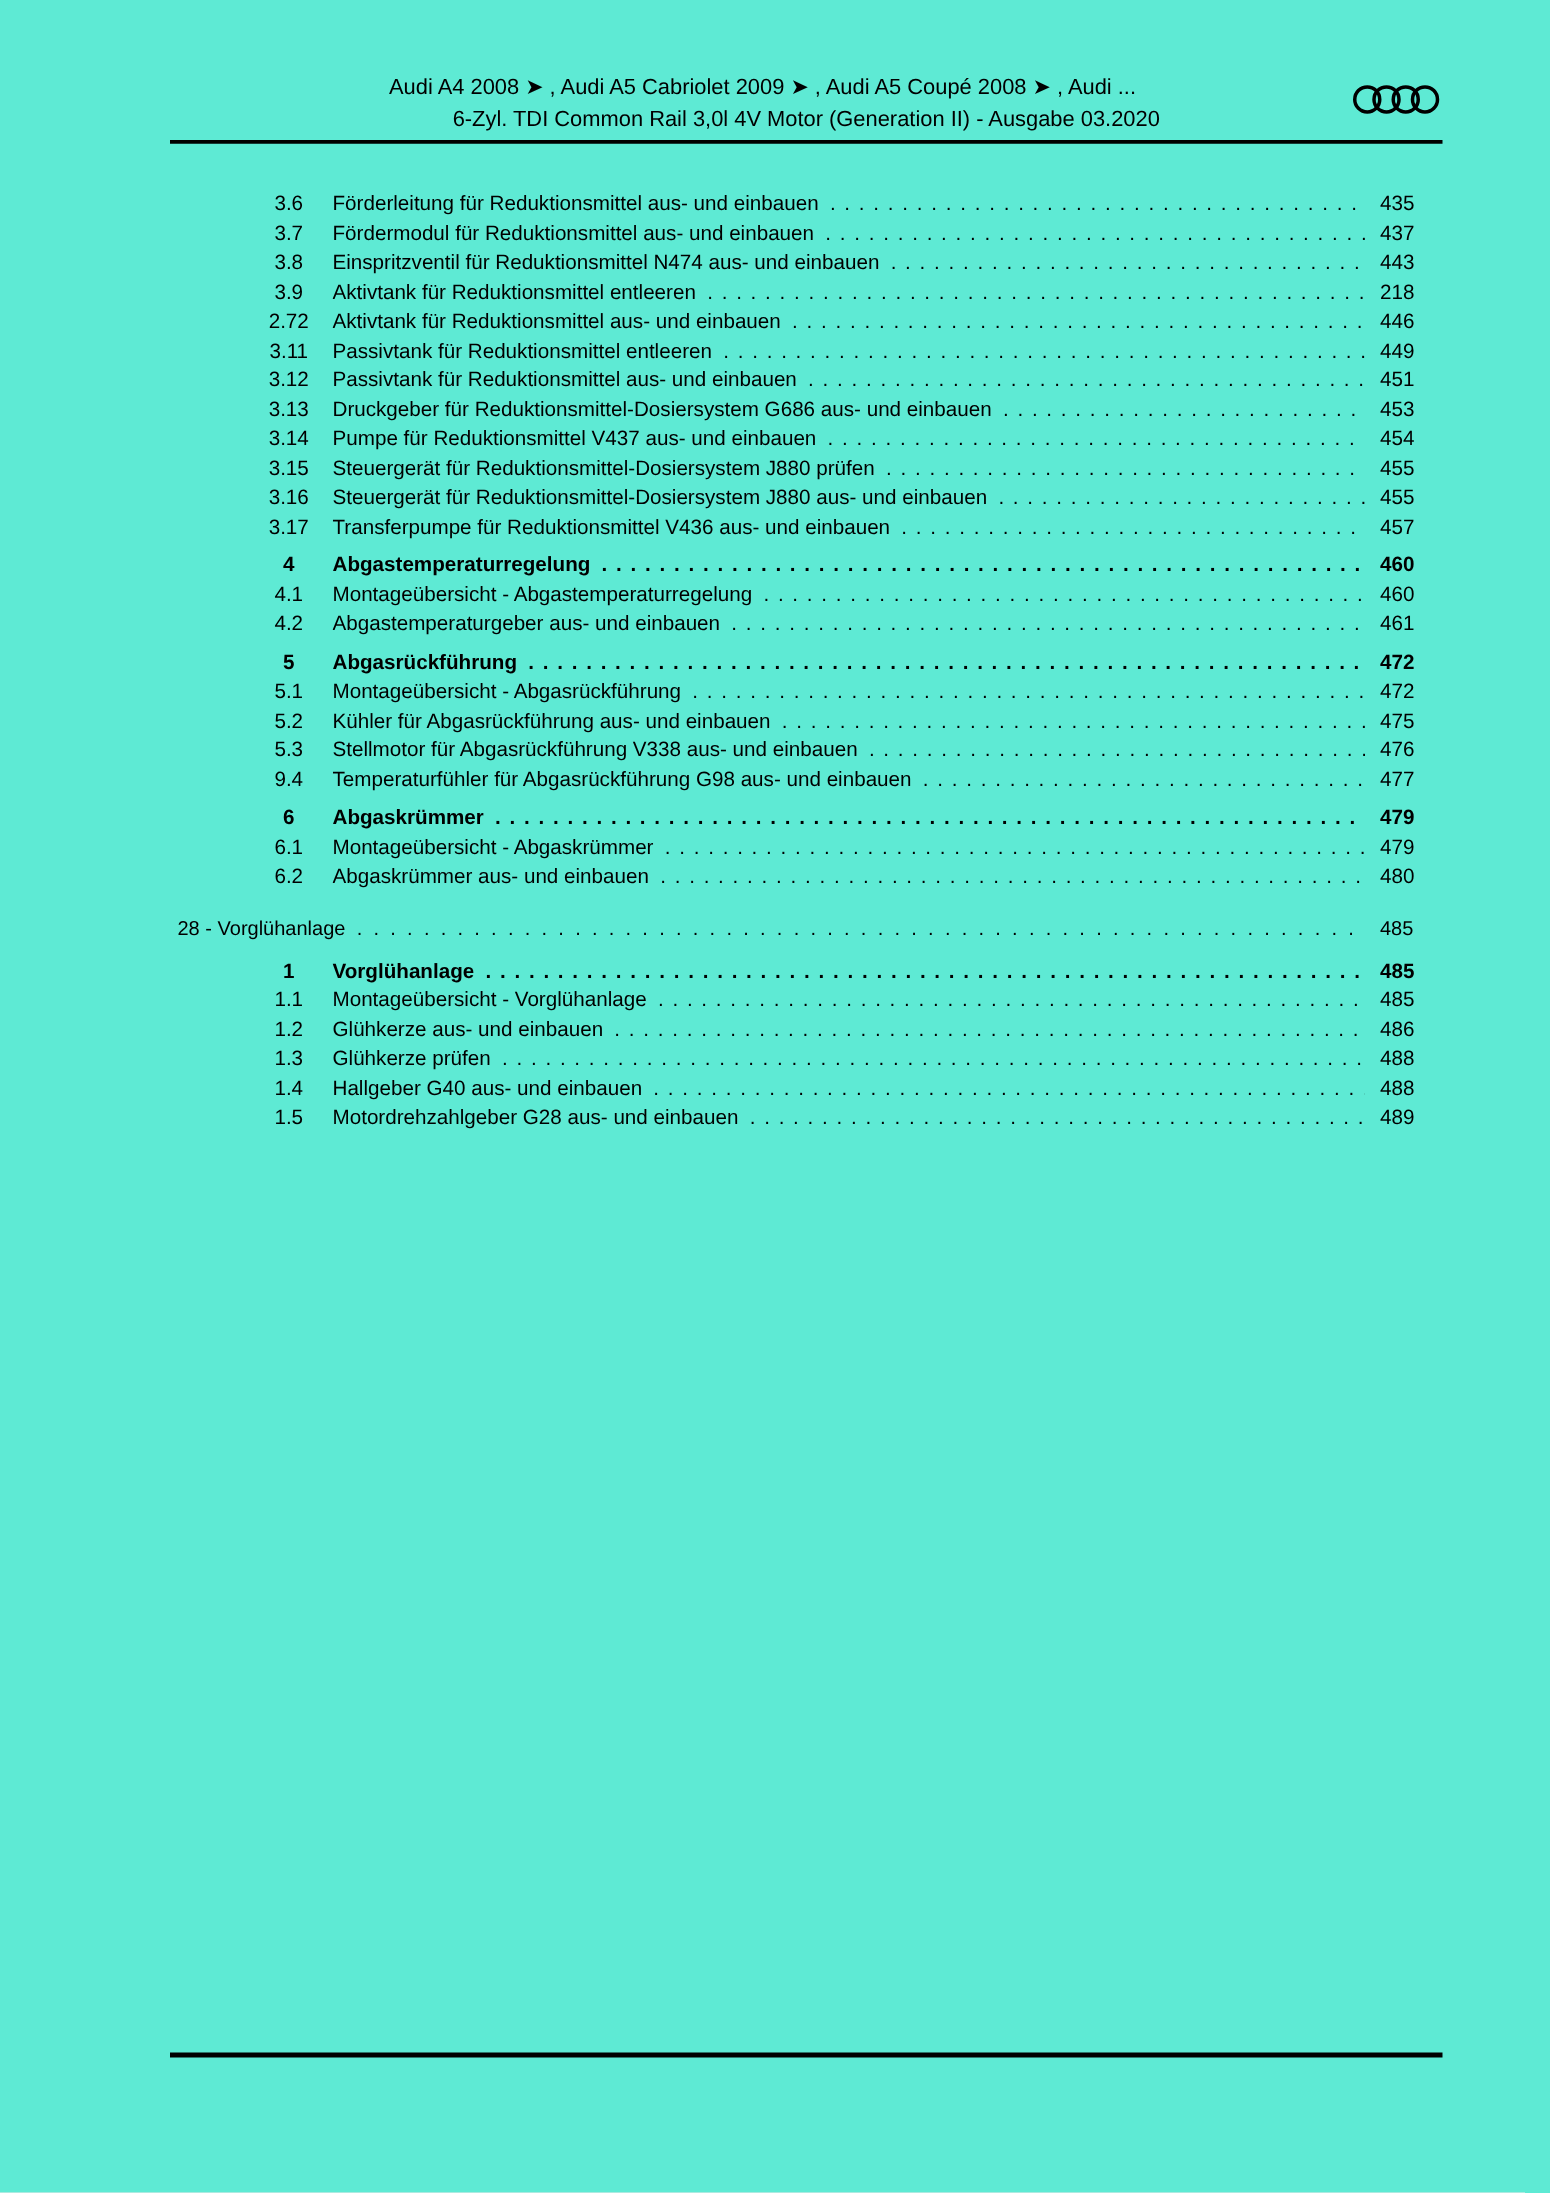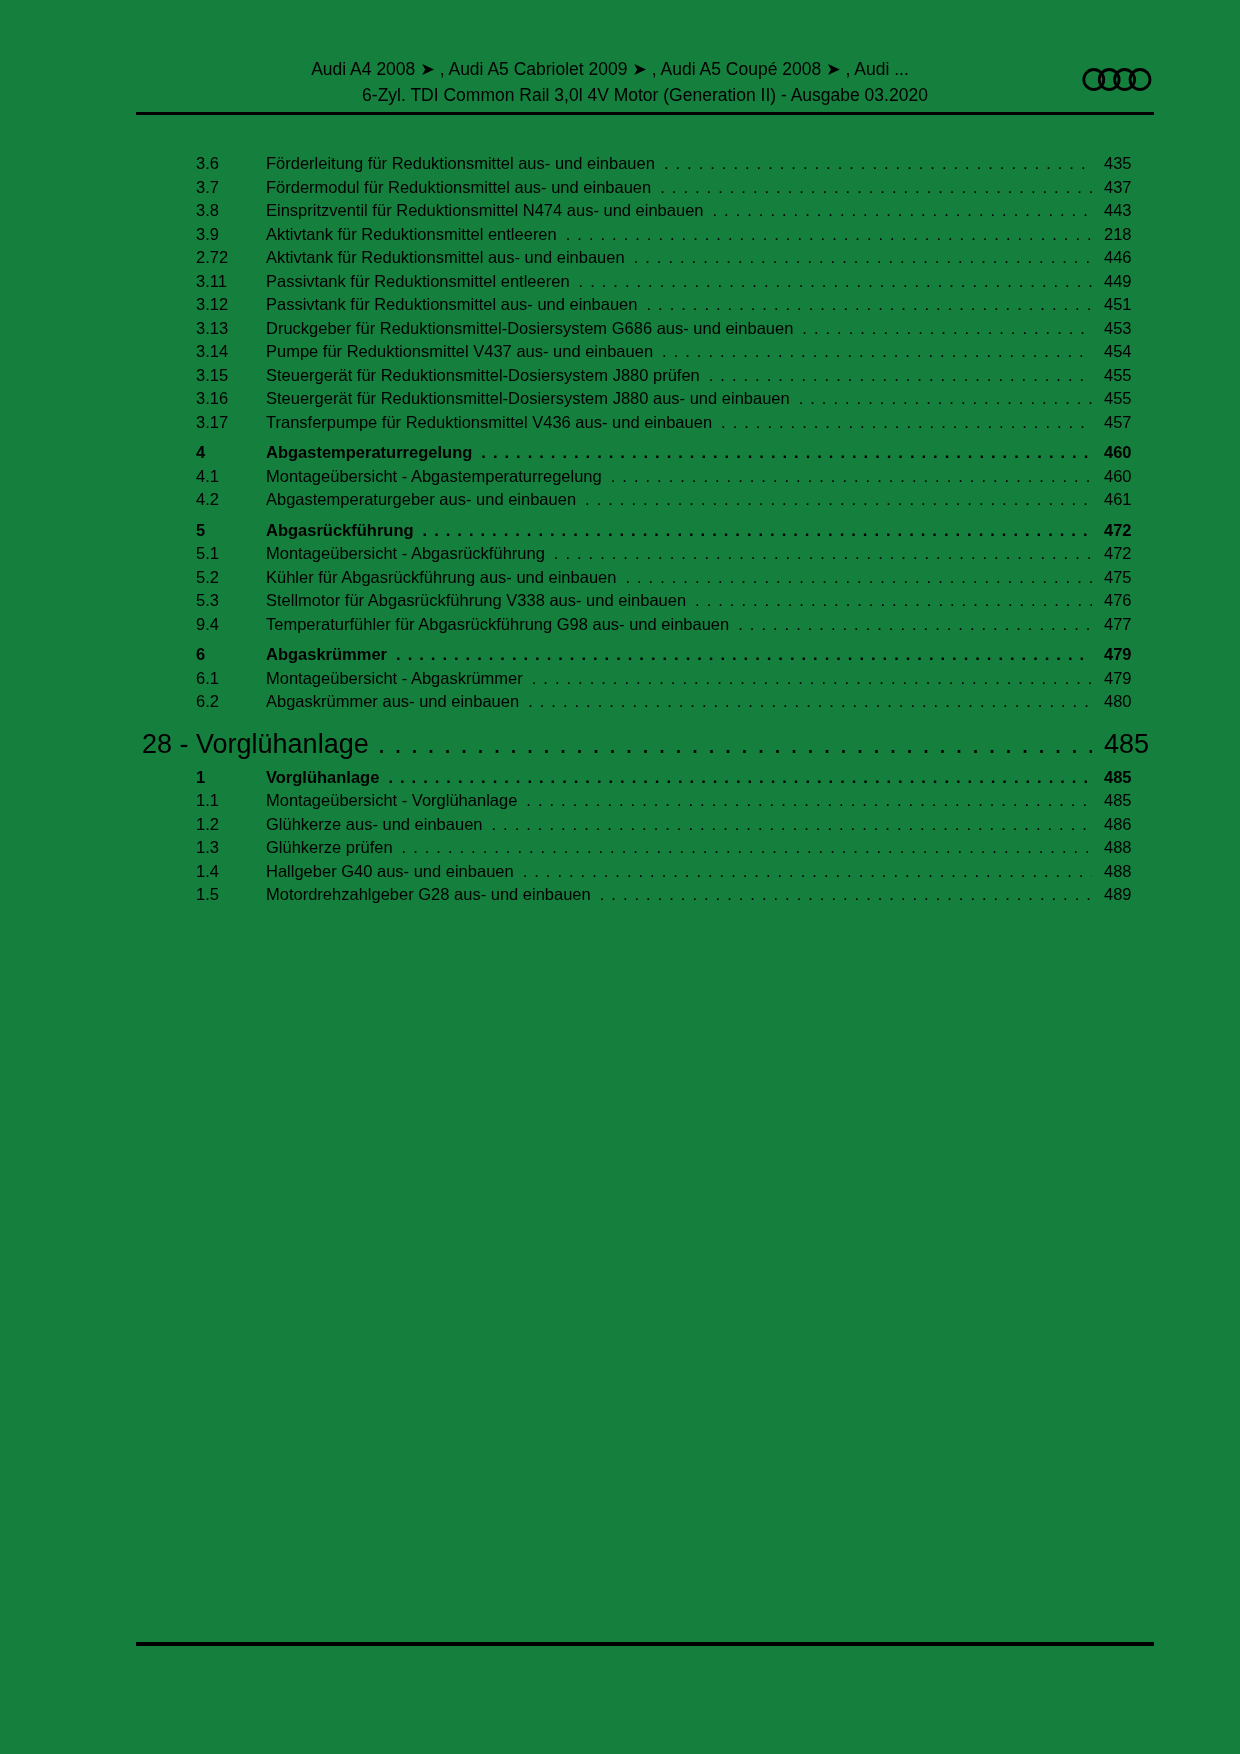--- a/index.html
+++ b/index.html
@@ -2,21 +2,21 @@
 <html lang="de"><head>
 <meta charset="utf-8">
 <title>Inhaltsverzeichnis</title>
 <style>
   html, body { margin: 0; padding: 0; background: #e9e9e9; }
   .page {
     position: relative;
     width: 1240px;
     height: 1754px;
     margin: 0 auto;
-    background: #15803d;
+    background: #5eead4;
     font-family: "Liberation Sans", "DejaVu Sans", sans-serif;
     color: #000;
     overflow: hidden;
   }
 
   
   .header {
     position: absolute;
     left: 136px;
     width: 1018px;
@@ -49,20 +49,21 @@
   .toc-row {
     display: flex;
     align-items: baseline;
     font-size: 16.5px;
     line-height: 23.5px;
   }
   .toc-row .num {
     flex: none;
     margin-left: 60px;
     width: 70px;
+    text-align: center;
   }
   .toc-row .title {
     flex: none;
     max-width: 720px;
     white-space: nowrap;
     overflow: hidden;
   }
   .toc-row .dots {
     flex: 1 1 auto;
     overflow: hidden;
@@ -73,21 +74,21 @@
   }
   .toc-row .pg {
     flex: none;
     min-width: 50px;
   }
   .toc-row.level-section {
     font-weight: bold;
     margin-top: 7px;
   }
   .toc-row.level-chapter {
-    font-size: 27px;
+    font-size: 16px;
     line-height: 30px;
     margin-top: 15px;
     margin-bottom: 5px;
   }
   .toc-row.level-chapter .title { margin-left: 6px; }
   .toc-row.level-chapter .dots { letter-spacing: 9px; }
 
   
   .footer {
     position: absolute;

